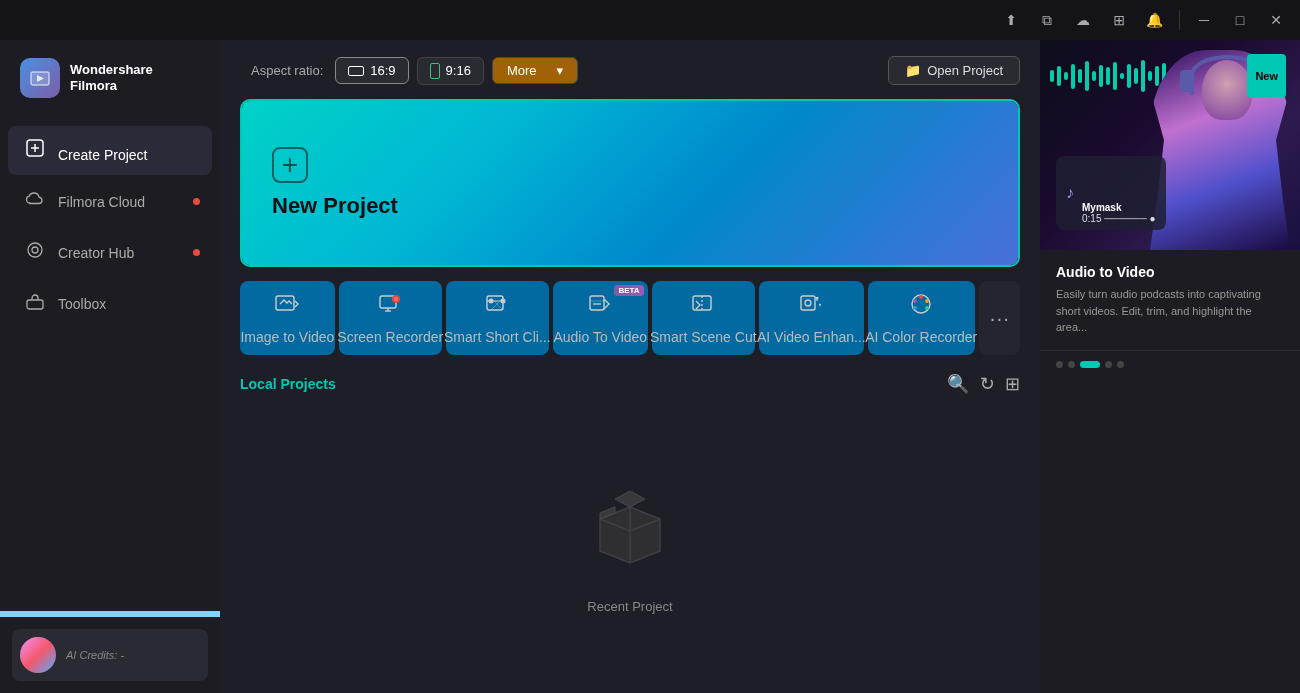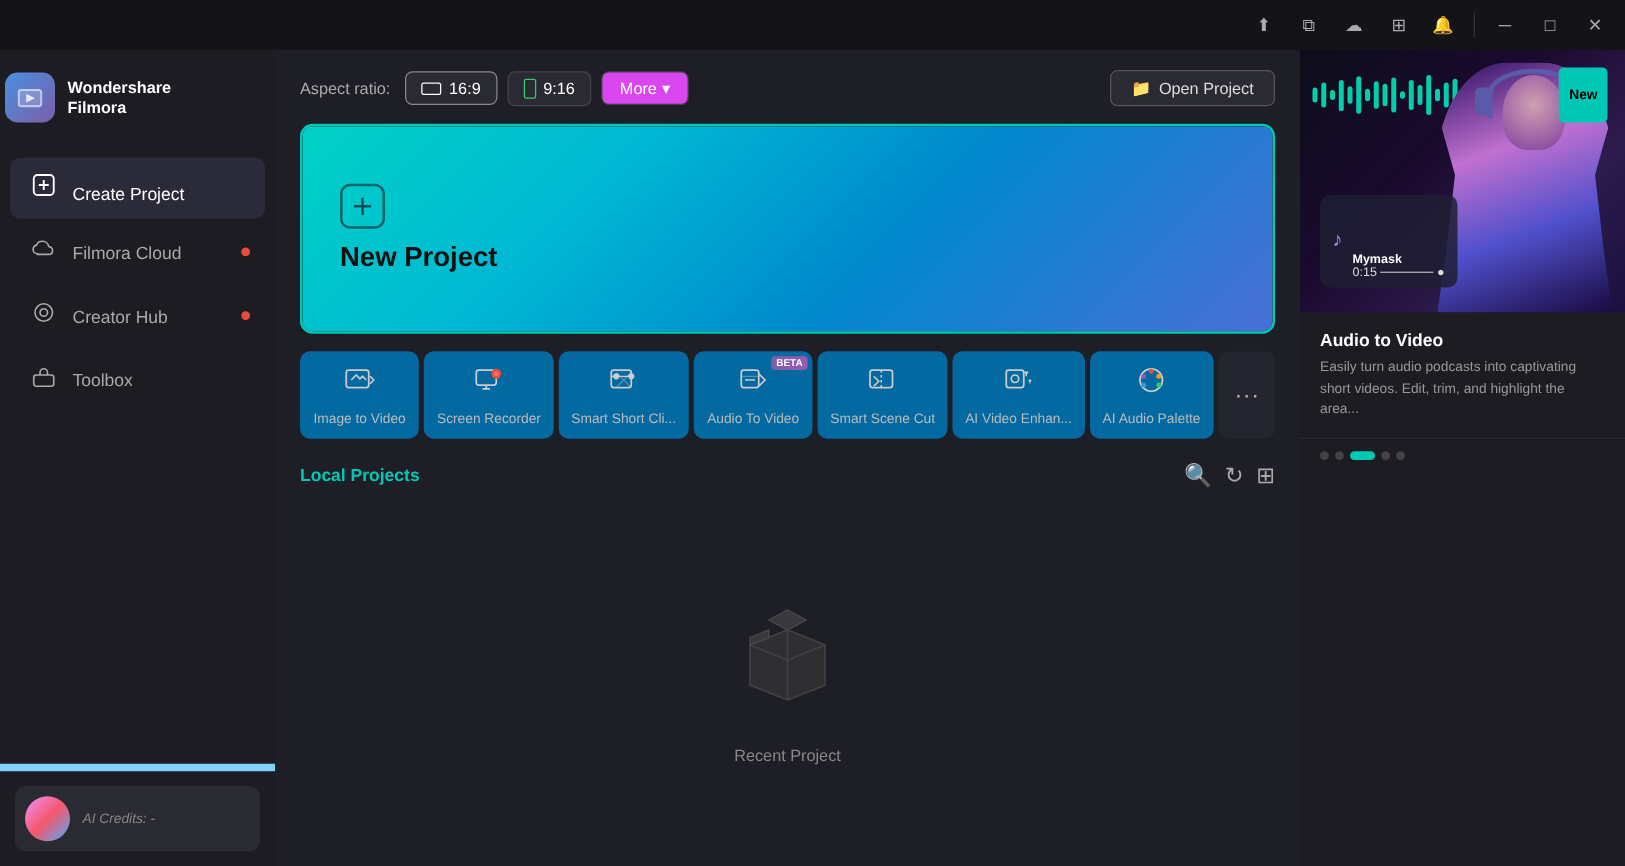--- a/index.html
+++ b/index.html
@@ -55,21 +55,21 @@
       width: 220px;
       background: #1c1c22;
       display: flex;
       flex-direction: column;
       flex-shrink: 0;
     }
     .sidebar-logo {
       display: flex;
       align-items: center;
       gap: 10px;
-      padding: 18px 4px;
+      padding: 18px 20px;
     }
     .logo-icon {
       width: 40px;
       height: 40px;
       background: linear-gradient(135deg, #4a90e2, #7b5ea7);
       border-radius: 10px;
       display: flex;
       align-items: center;
       justify-content: center;
       font-size: 20px;
@@ -150,20 +150,21 @@
       display: flex;
       align-items: center;
       justify-content: space-between;
       margin-bottom: 14px;
       flex-shrink: 0;
     }
     .aspect-ratio-group {
       display: flex;
       align-items: center;
       gap: 8px;
+      margin-left: 11px;
     }
     .aspect-label {
       font-size: 13px;
       color: #aaa;
       margin-right: 4px;
     }
     .aspect-btn {
       display: flex;
       align-items: center;
       gap: 6px;
@@ -184,25 +185,25 @@
       display: inline-block;
     }
     .aspect-btn-icon.portrait {
       width: 10px;
       height: 16px;
     }
     .aspect-btn-icon.green { color: #2ecc71; border-color: #2ecc71; }
     .more-btn {
       display: flex;
       align-items: center;
-      gap: 4px;
+      gap: 20px;
       padding: 5px 14px;
       border-radius: 6px;
       border: 1px solid #444;
-      background: #d946ef;
+      background: #a16207;
       color: #fff;
       font-size: 13px;
       cursor: pointer;
     }
     .open-project-btn {
       display: flex;
       align-items: center;
       gap: 6px;
       padding: 6px 16px;
       border-radius: 6px;
@@ -269,21 +270,21 @@
       cursor: pointer;
       background: #0369a1;
       min-width: 90px;
       position: relative;
     }
     .tool-icon {
       font-size: 22px;
       color: #ddd;
     }
     .tool-label {
-      font-size: 11px;
+      font-size: 14px;
       color: #bbb;
       text-align: left;
       white-space: nowrap;
     }
     .beta-badge {
       position: absolute;
       top: 4px;
       right: 4px;
       background: linear-gradient(90deg, #7b5ea7, #9b59b6);
       color: #fff;
@@ -628,21 +629,21 @@
         <span class="tool-icon">
           <svg width="26" height="26" viewBox="0 0 26 26" fill="none">
             <circle cx="13" cy="13" r="9" stroke="#ccc" stroke-width="1.4" fill="none"></circle>
             <circle cx="13" cy="6" r="2" fill="#e74c3c"></circle>
             <circle cx="19" cy="10" r="2" fill="#f39c12"></circle>
             <circle cx="19" cy="17" r="2" fill="#2ecc71"></circle>
             <circle cx="7" cy="17" r="2" fill="#3498db"></circle>
             <circle cx="7" cy="10" r="2" fill="#9b59b6"></circle>
           </svg>
         </span>
-        <span class="tool-label">AI Audio Palette</span>
+        <span class="tool-label">AI Color Recorder</span>
       </div>
       <div class="tool-more">
         <span>···</span>
       </div>
     </div>
 
     <div class="local-projects-header">
       <span class="local-projects-title">Local Projects</span>
       <div class="header-actions">
         <span class="header-action-icon">🔍</span>

